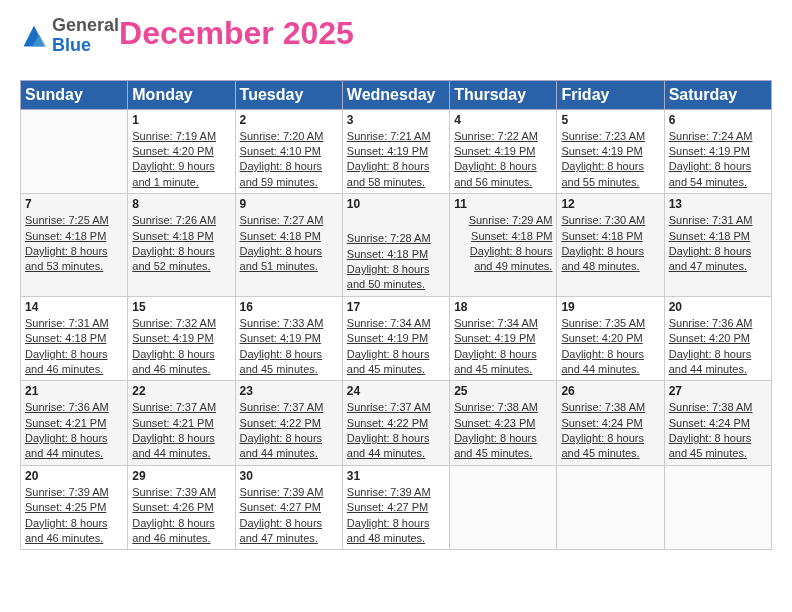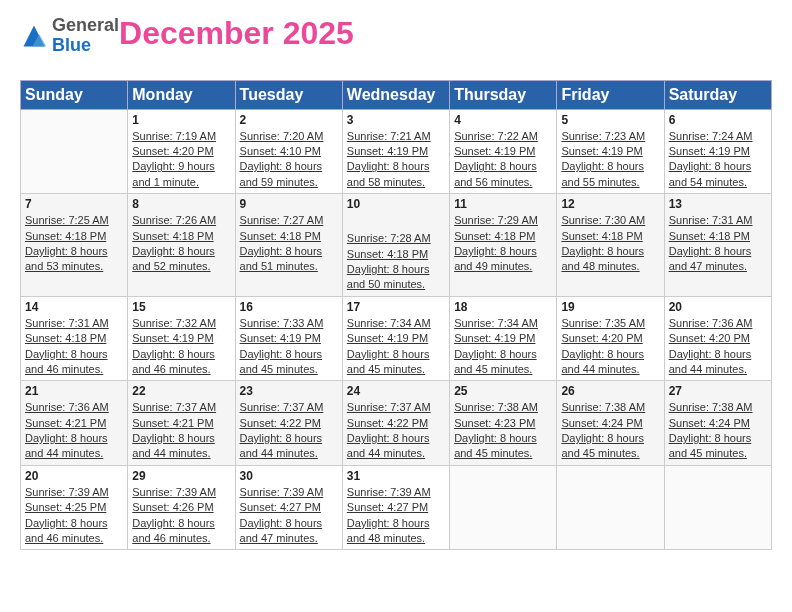--- a/index.html
+++ b/index.html
@@ -195,21 +195,21 @@
           </td>
           <td>
             <span class="day-num">10</span>
             <div class="day-info" style="white-space: pre-line; margin-top: 20px;">Sunrise: 7:28 AM
 Sunset: 4:18 PM
 Daylight: 8 hours
 and 50 minutes.</div>
           </td>
           <td>
             <span class="day-num">11</span>
-            <div class="day-info" style="white-space: pre-line;">Sunrise: 7:29 AM
+            <div class="day-info" style="white-space: pre-line; text-align: right;">Sunrise: 7:29 AM
 Sunset: 4:18 PM
 Daylight: 8 hours
 and 49 minutes.</div>
           </td>
           <td>
             <span class="day-num">12</span>
             <div class="day-info" style="white-space: pre-line;">Sunrise: 7:30 AM
 Sunset: 4:18 PM
 Daylight: 8 hours
 and 48 minutes.</div>

